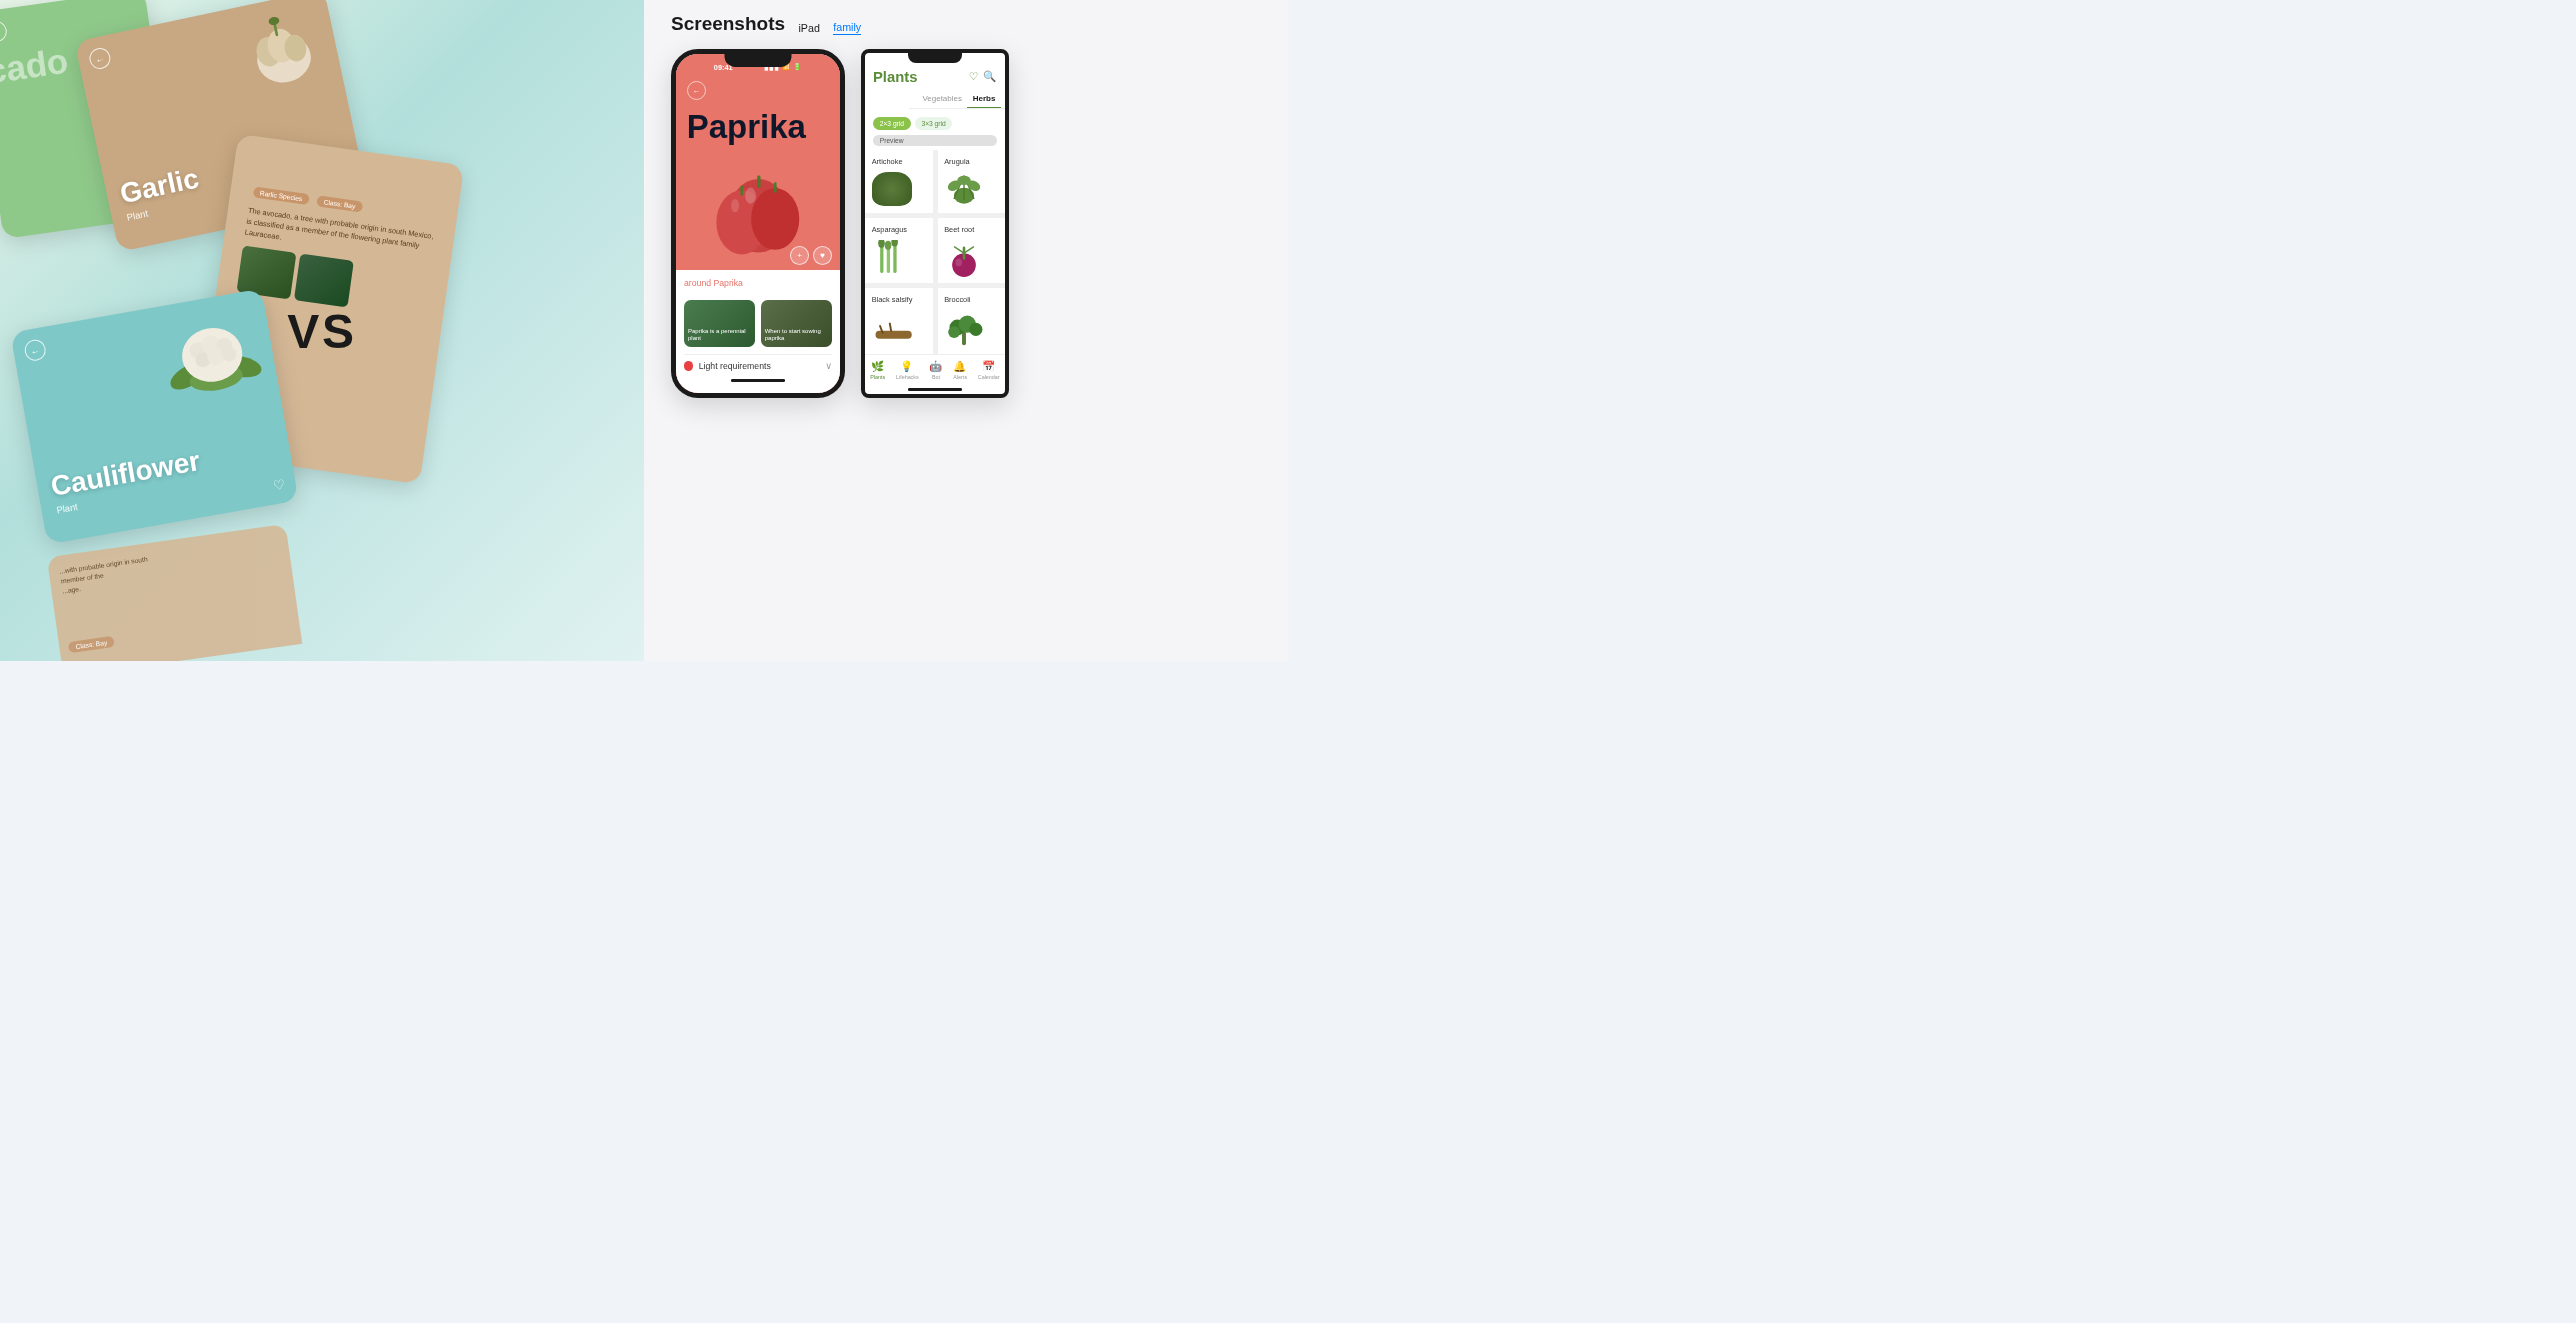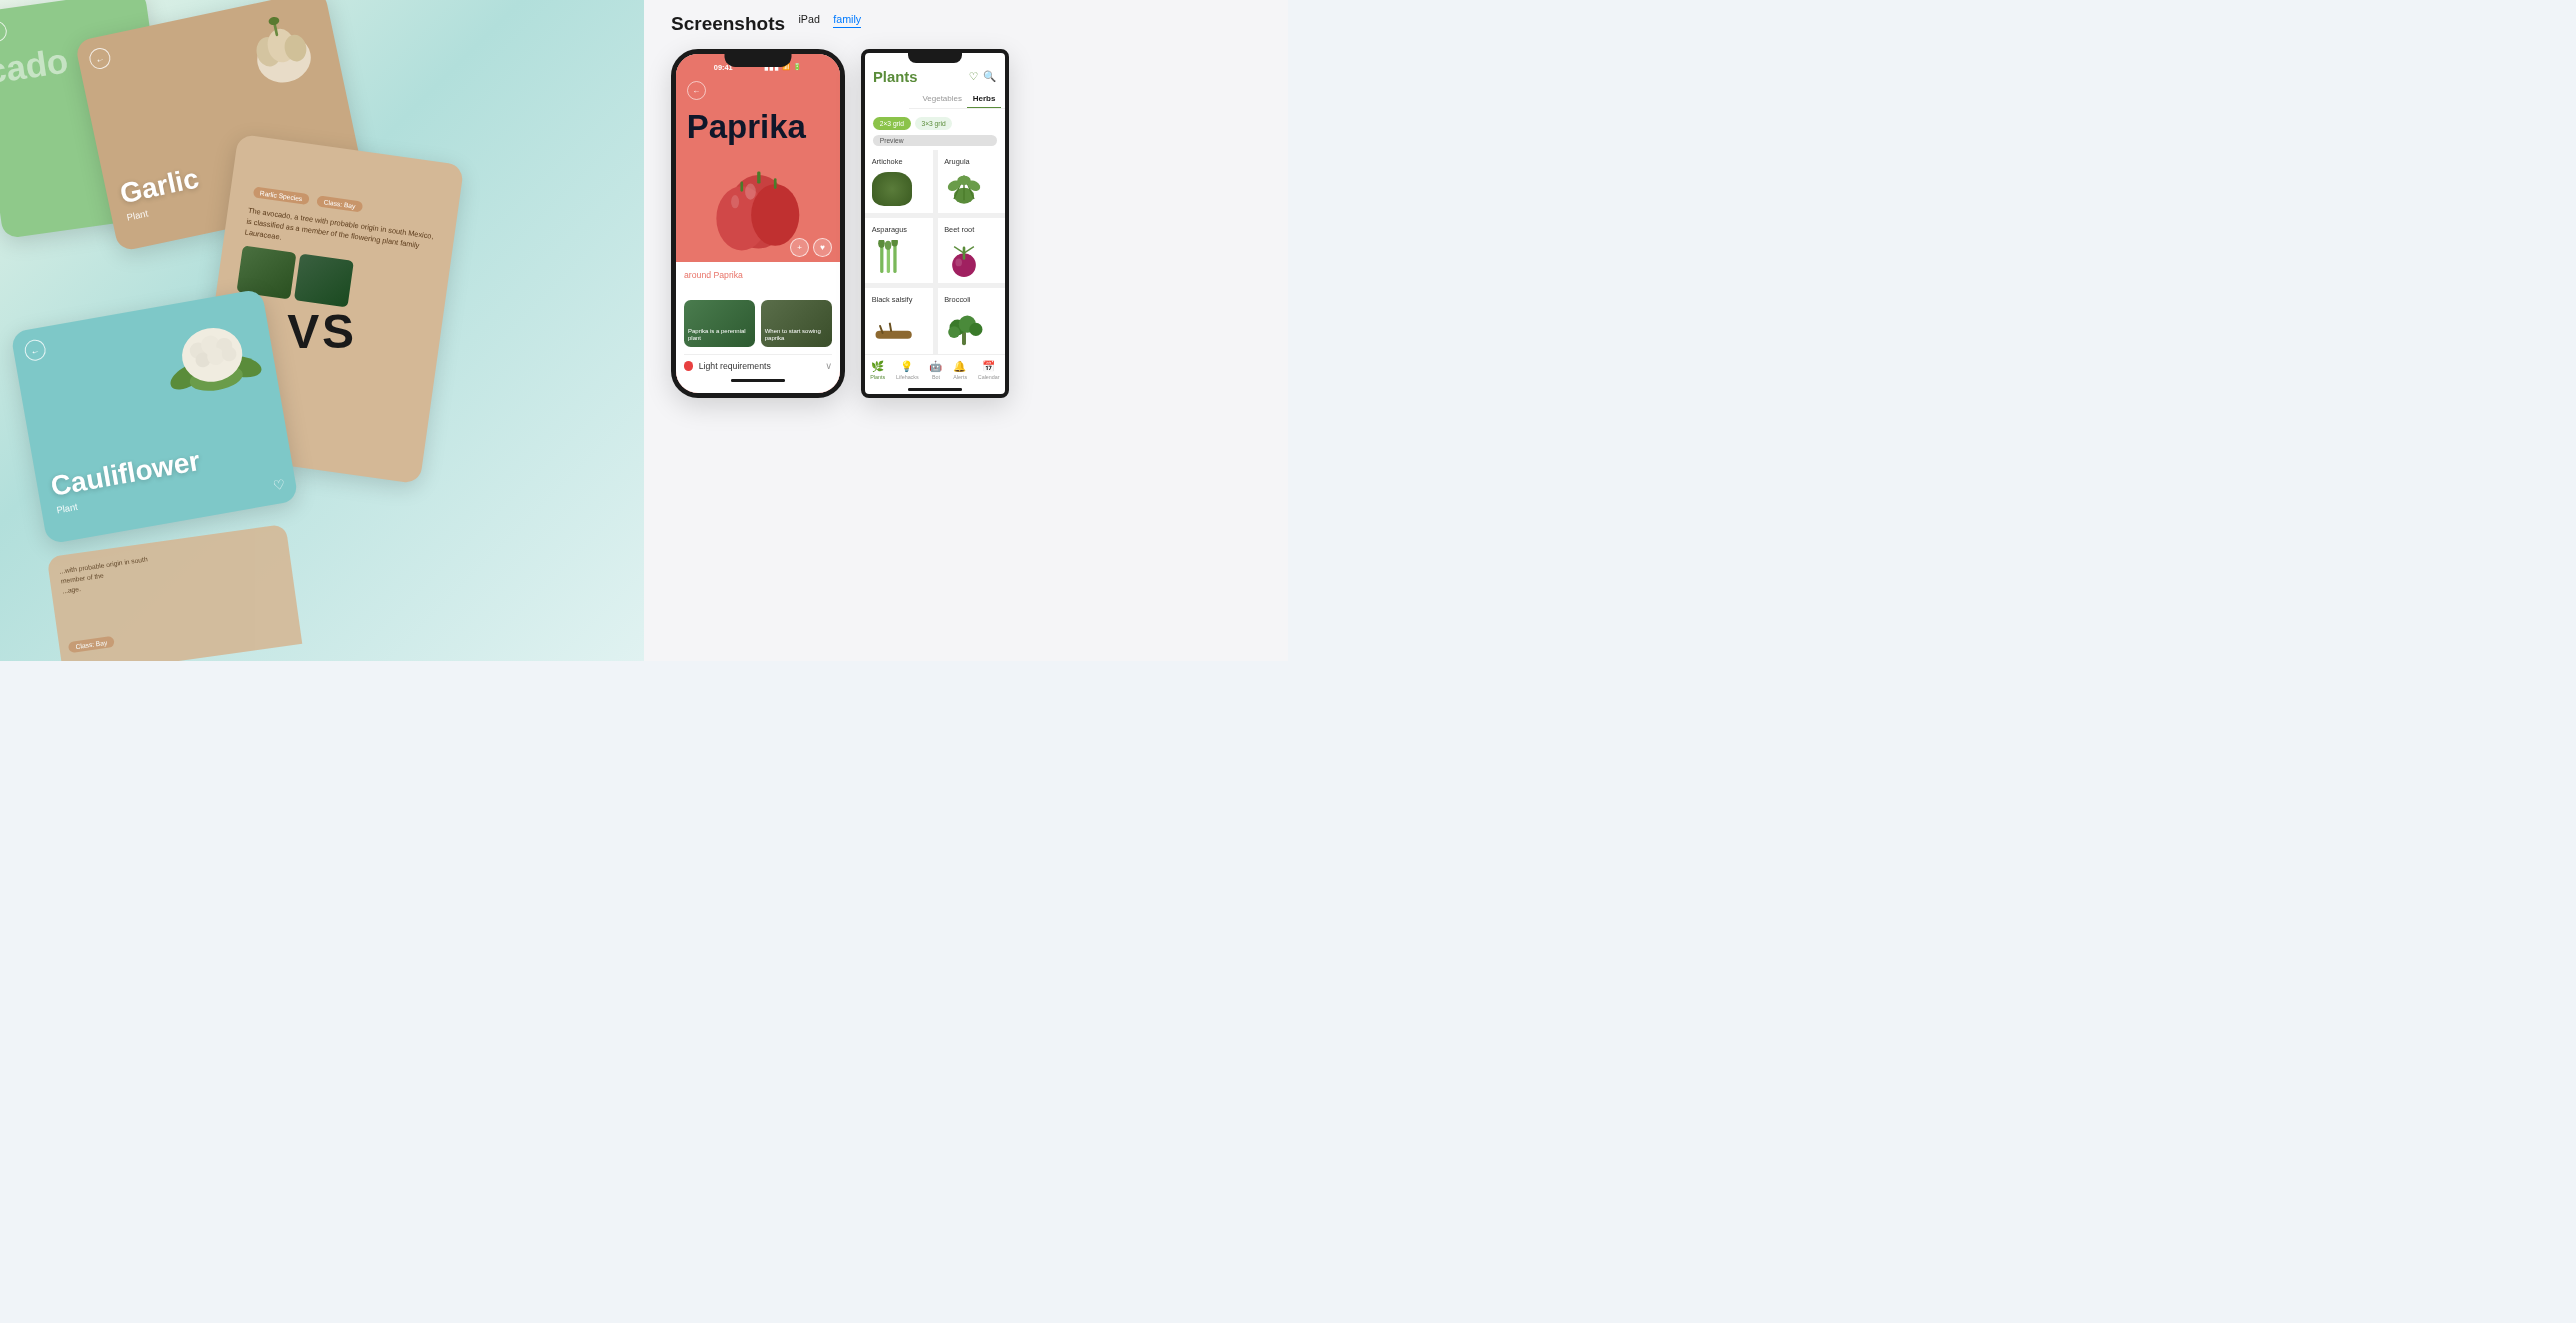--- a/index.html
+++ b/index.html
@@ -158,21 +158,21 @@
       height: 100%;
       background: #f5f5f7;
       display: flex;
       flex-direction: column;
       padding: 13.4px 27px;
       overflow: hidden;
     }
 
     .screenshots-header {
       display: flex;
-      align-items: flex-start;
+      align-items: flex-end;
       gap: 13.4px;
       margin-bottom: 13.4px;
     }
 
     .screenshots-title {
       font-size: 19px;
       font-weight: 700;
       color: #1a1a1a;
     }
 
@@ -316,21 +316,21 @@
     .paprika-bottom {
       background: white;
       padding: 8px;
       flex: 0 0 auto;
     }
 
     .around-label {
       font-size: 8.7px;
       color: #e8756a;
       font-weight: 500;
-      margin-bottom: 20px;
+      margin-bottom: 12px;
     }
 
     .around-photos {
       display: flex;
       gap: 5.4px;
       margin-bottom: 6.7px;
     }
 
     .around-photo {
       flex: 1;

